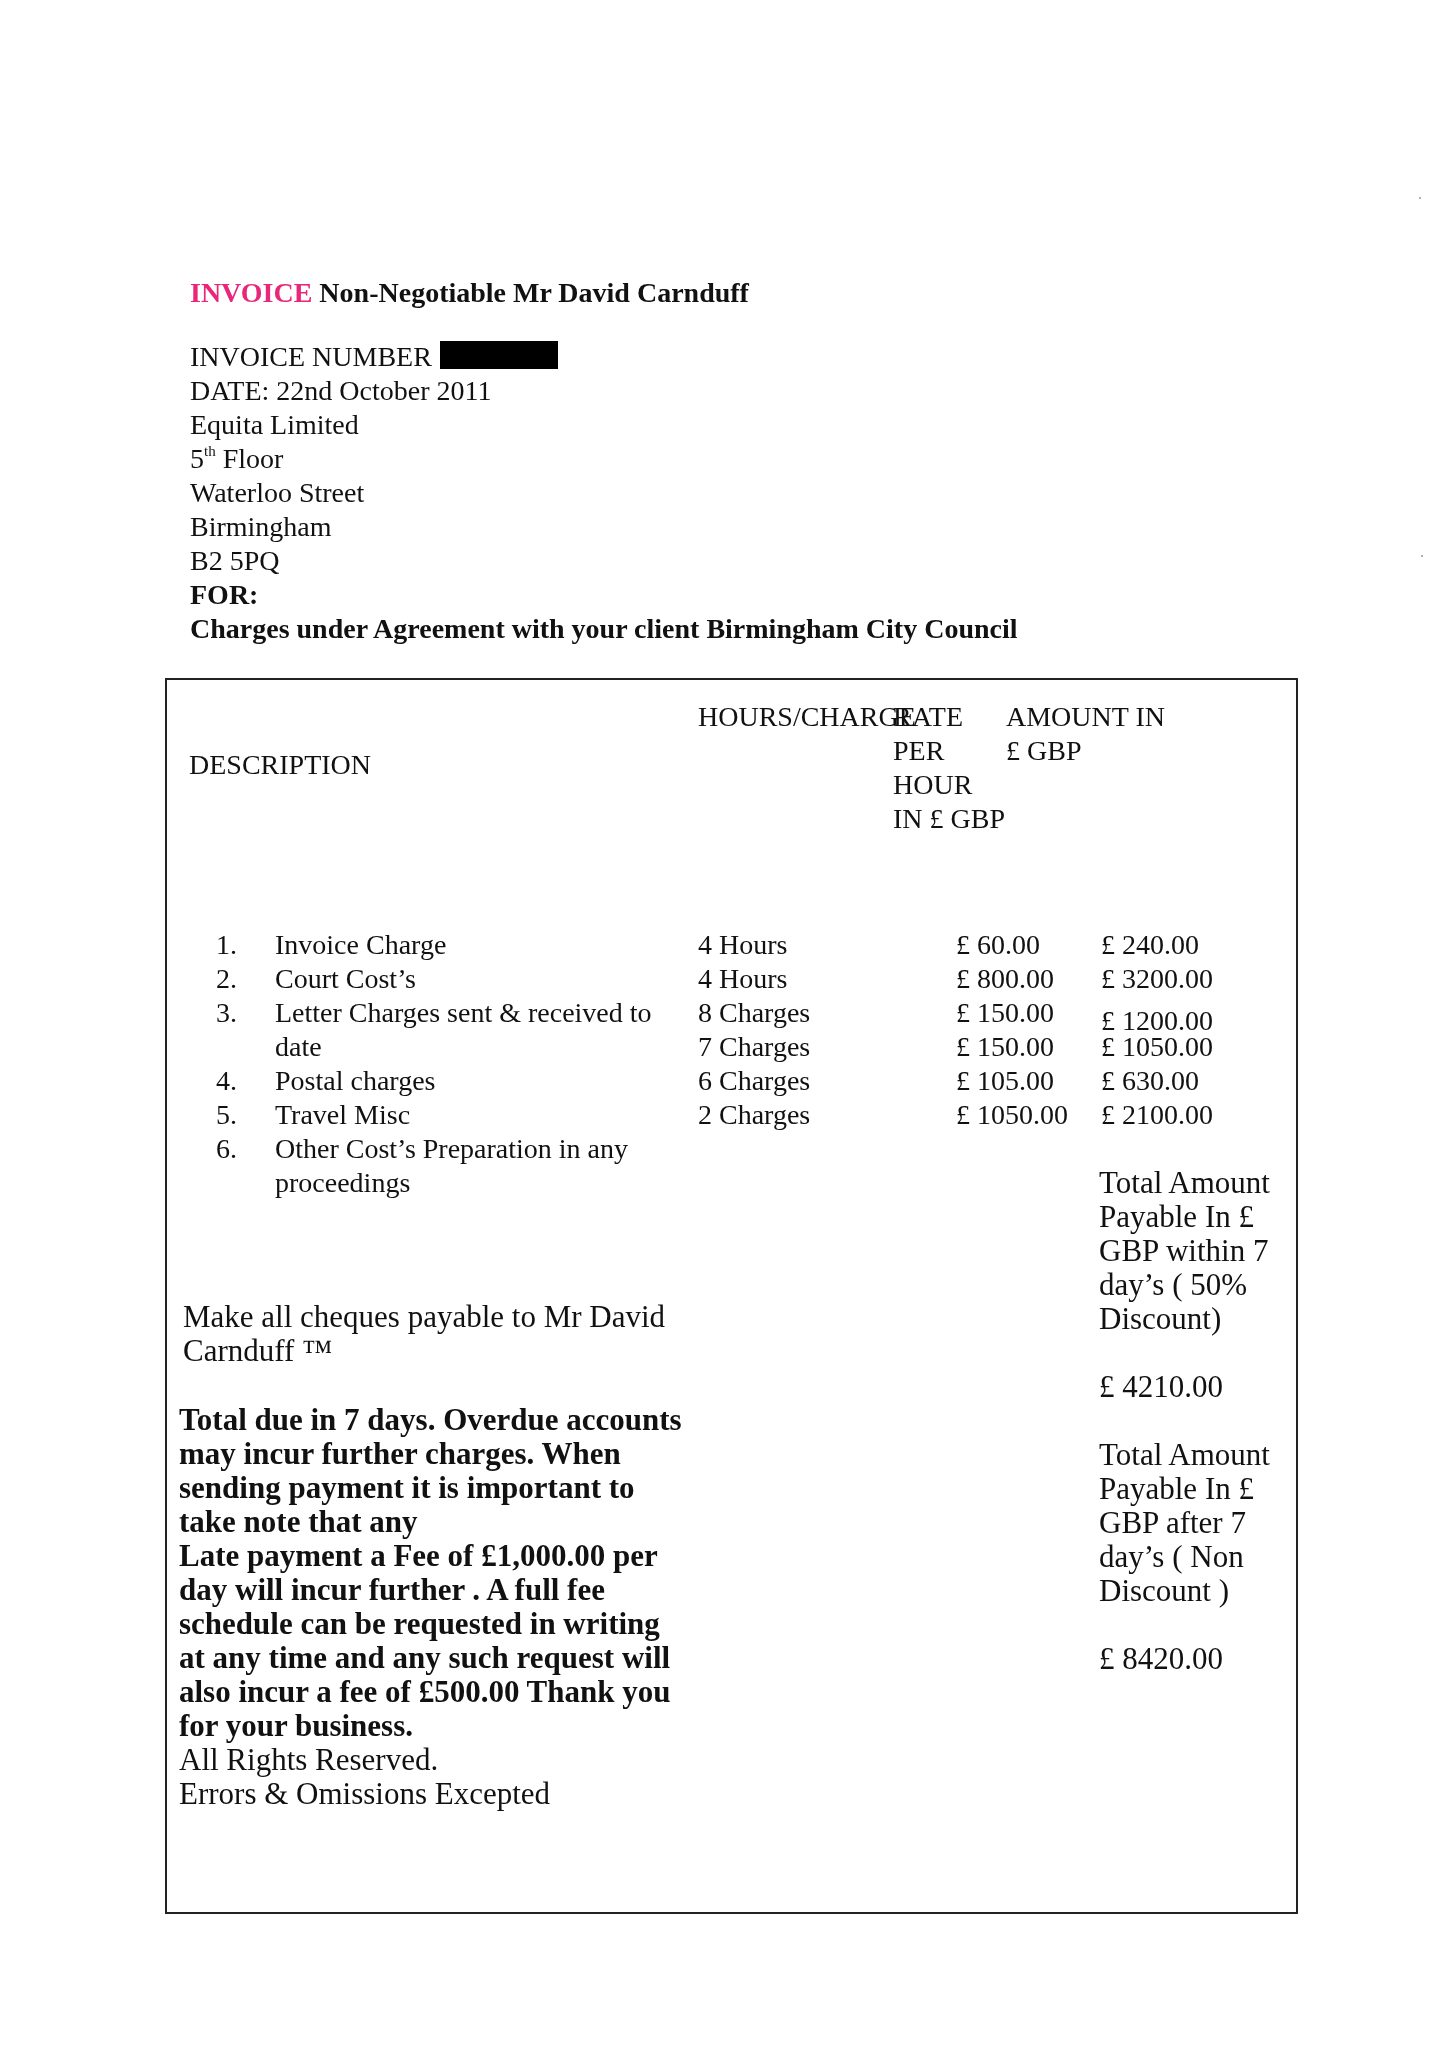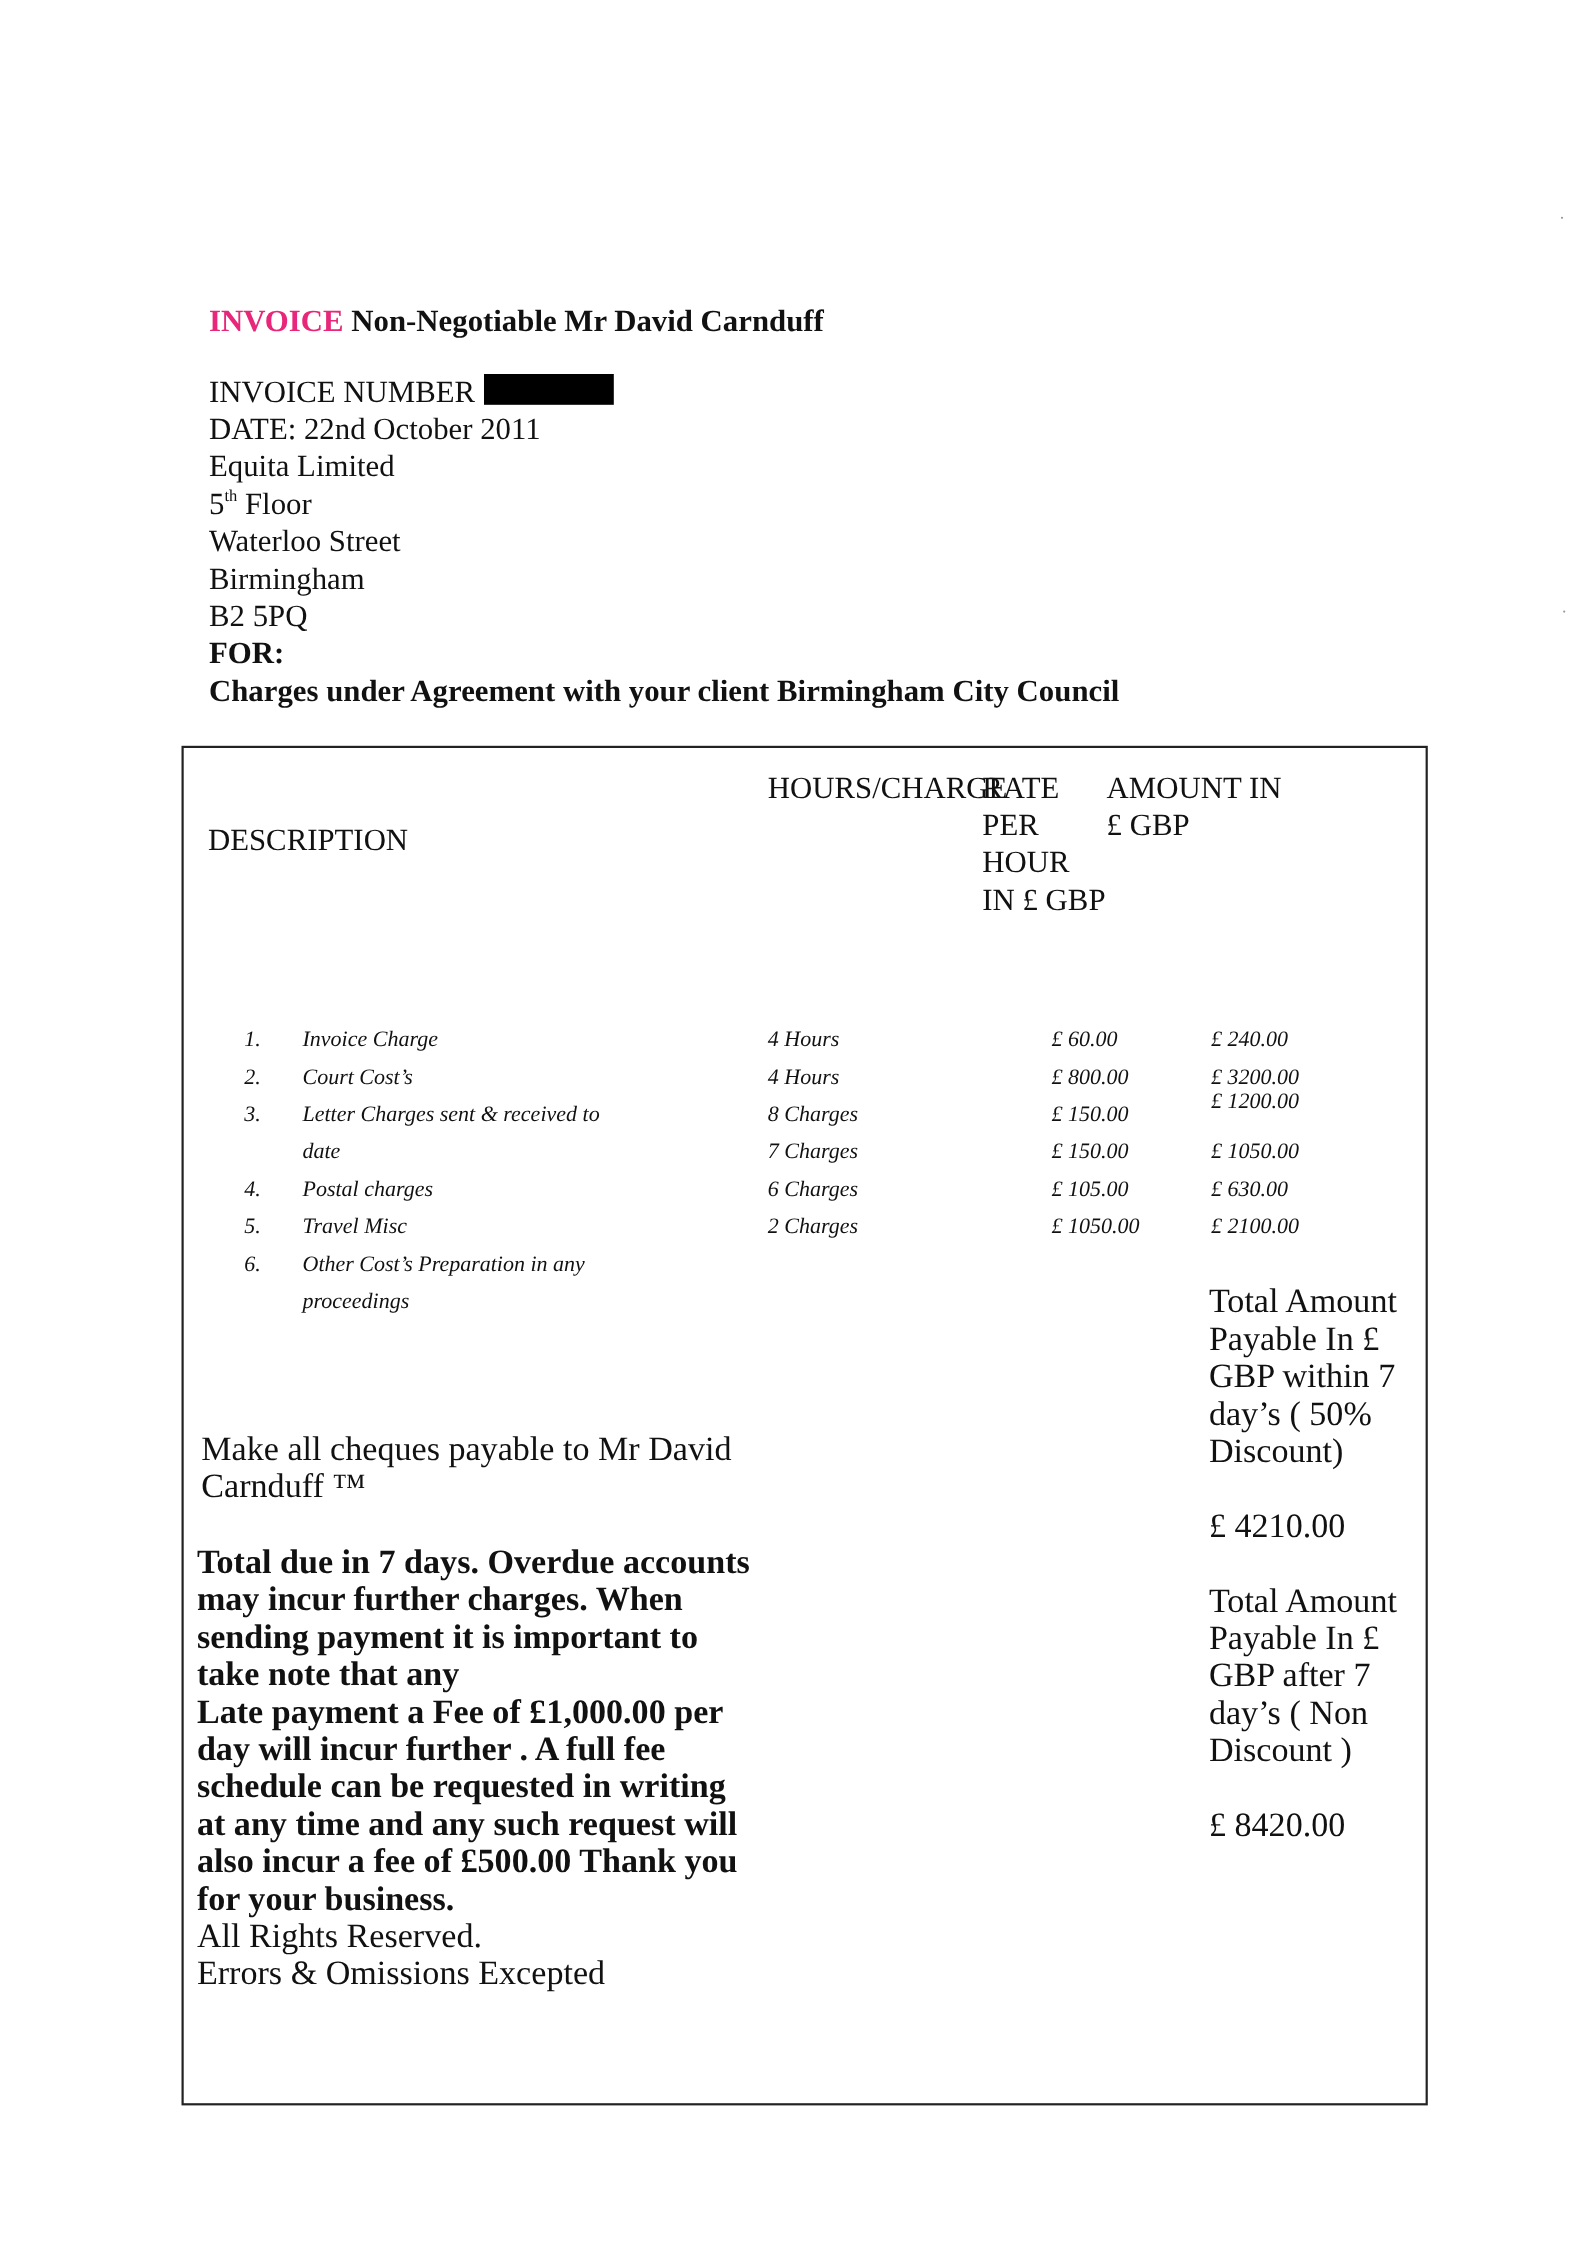--- a/index.html
+++ b/index.html
@@ -40,21 +40,21 @@
   
   #table-box {
     position: absolute;
     left: 165px; top: 678px;
     width: 1133px; height: 1236px;
     border: 2px solid #222;
     box-sizing: border-box;
   }
 
   .col-head { font-size: 28px; line-height: 34px; position: absolute; }
-  .row-line { font-size: 20px; line-height: 34px; position: absolute; white-space: nowrap; font-style: italic; }
+  .row-line { font-size: 28px; line-height: 34px; position: absolute; white-space: nowrap; }
 
   .num { position: absolute; width: 30px; text-align: right; }
   .para { position: absolute; font-size: 31px; line-height: 34px; white-space: nowrap; }
   .speck { position: absolute; width: 2px; height: 2px; background: #999; border-radius: 1px; }
 </style>
 </head>
 <body>
 
 <div id="title" class="abs">
   <span class="pink">INVOICE</span><span> Non-Negotiable Mr David Carnduff</span>
@@ -126,21 +126,21 @@
     <div class="row-line" style="top:248px; left:531px;">4 Hours</div>
     <div class="row-line" style="top:248px; left:789px;">£ 60.00</div>
     <div class="row-line" style="top:248px; left:934px;">£ 240.00</div>
 
     <div class="row-line" style="top:282px; left:531px;">4 Hours</div>
     <div class="row-line" style="top:282px; left:789px;">£ 800.00</div>
     <div class="row-line" style="top:282px; left:934px;">£ 3200.00</div>
 
     <div class="row-line" style="top:316px; left:531px;">8 Charges</div>
     <div class="row-line" style="top:316px; left:789px;">£ 150.00</div>
-    <div class="row-line" style="top:304px; left:934px;">£ 1200.00</div>
+    <div class="row-line" style="top:324px; left:934px;">£ 1200.00</div>
 
     <div class="row-line" style="top:350px; left:531px;text-align:center;">7 Charges</div>
     <div class="row-line" style="top:350px; left:789px;">£ 150.00</div>
     <div class="row-line" style="top:350px; left:934px;">£ 1050.00</div>
 
     <div class="row-line" style="top:384px; left:531px;">6 Charges</div>
     <div class="row-line" style="top:384px; left:789px;">£ 105.00</div>
     <div class="row-line" style="top:384px; left:934px;">£ 630.00</div>
 
     <div class="row-line" style="top:418px; left:531px;">2 Charges</div>

